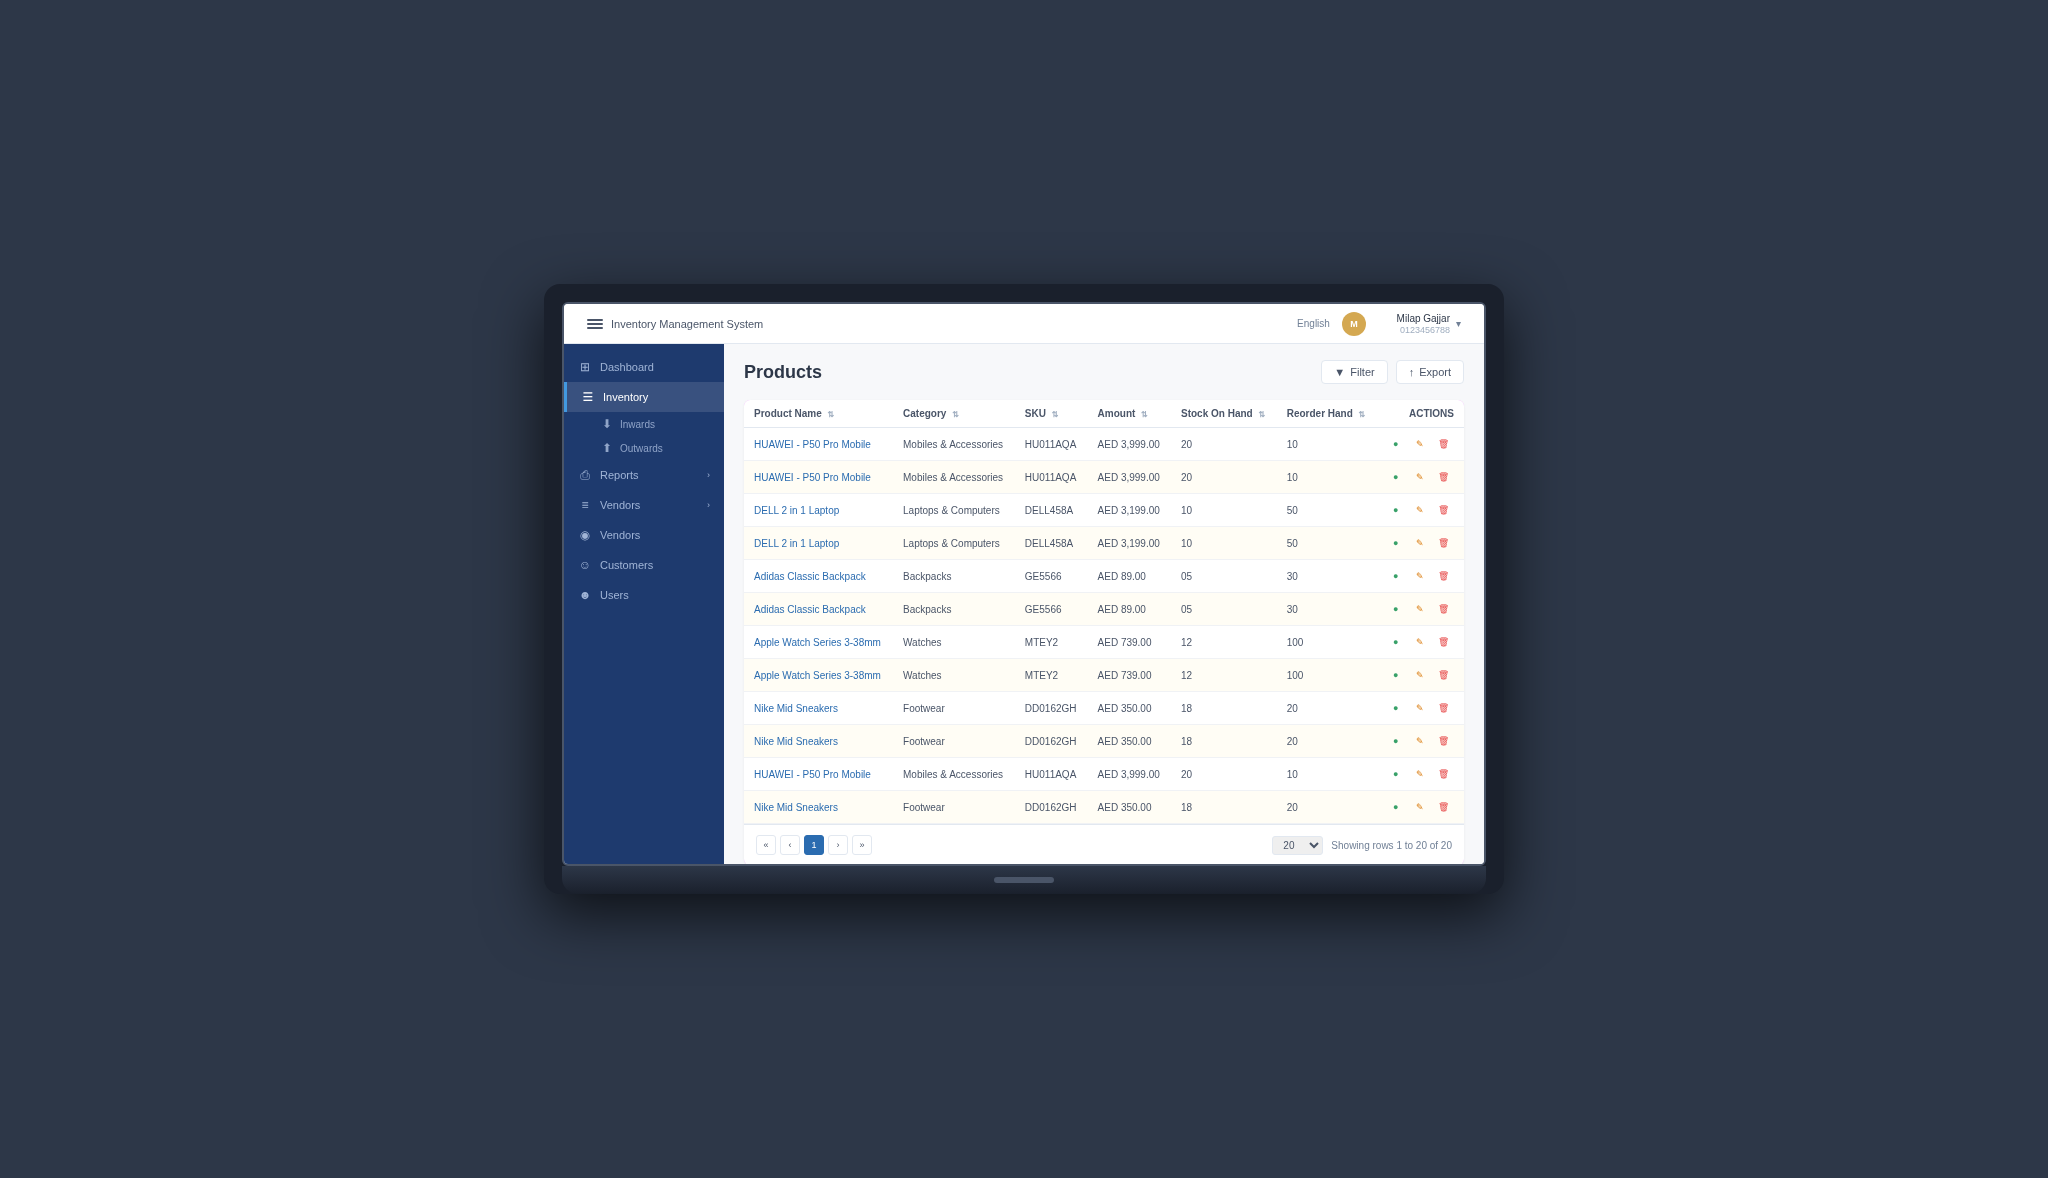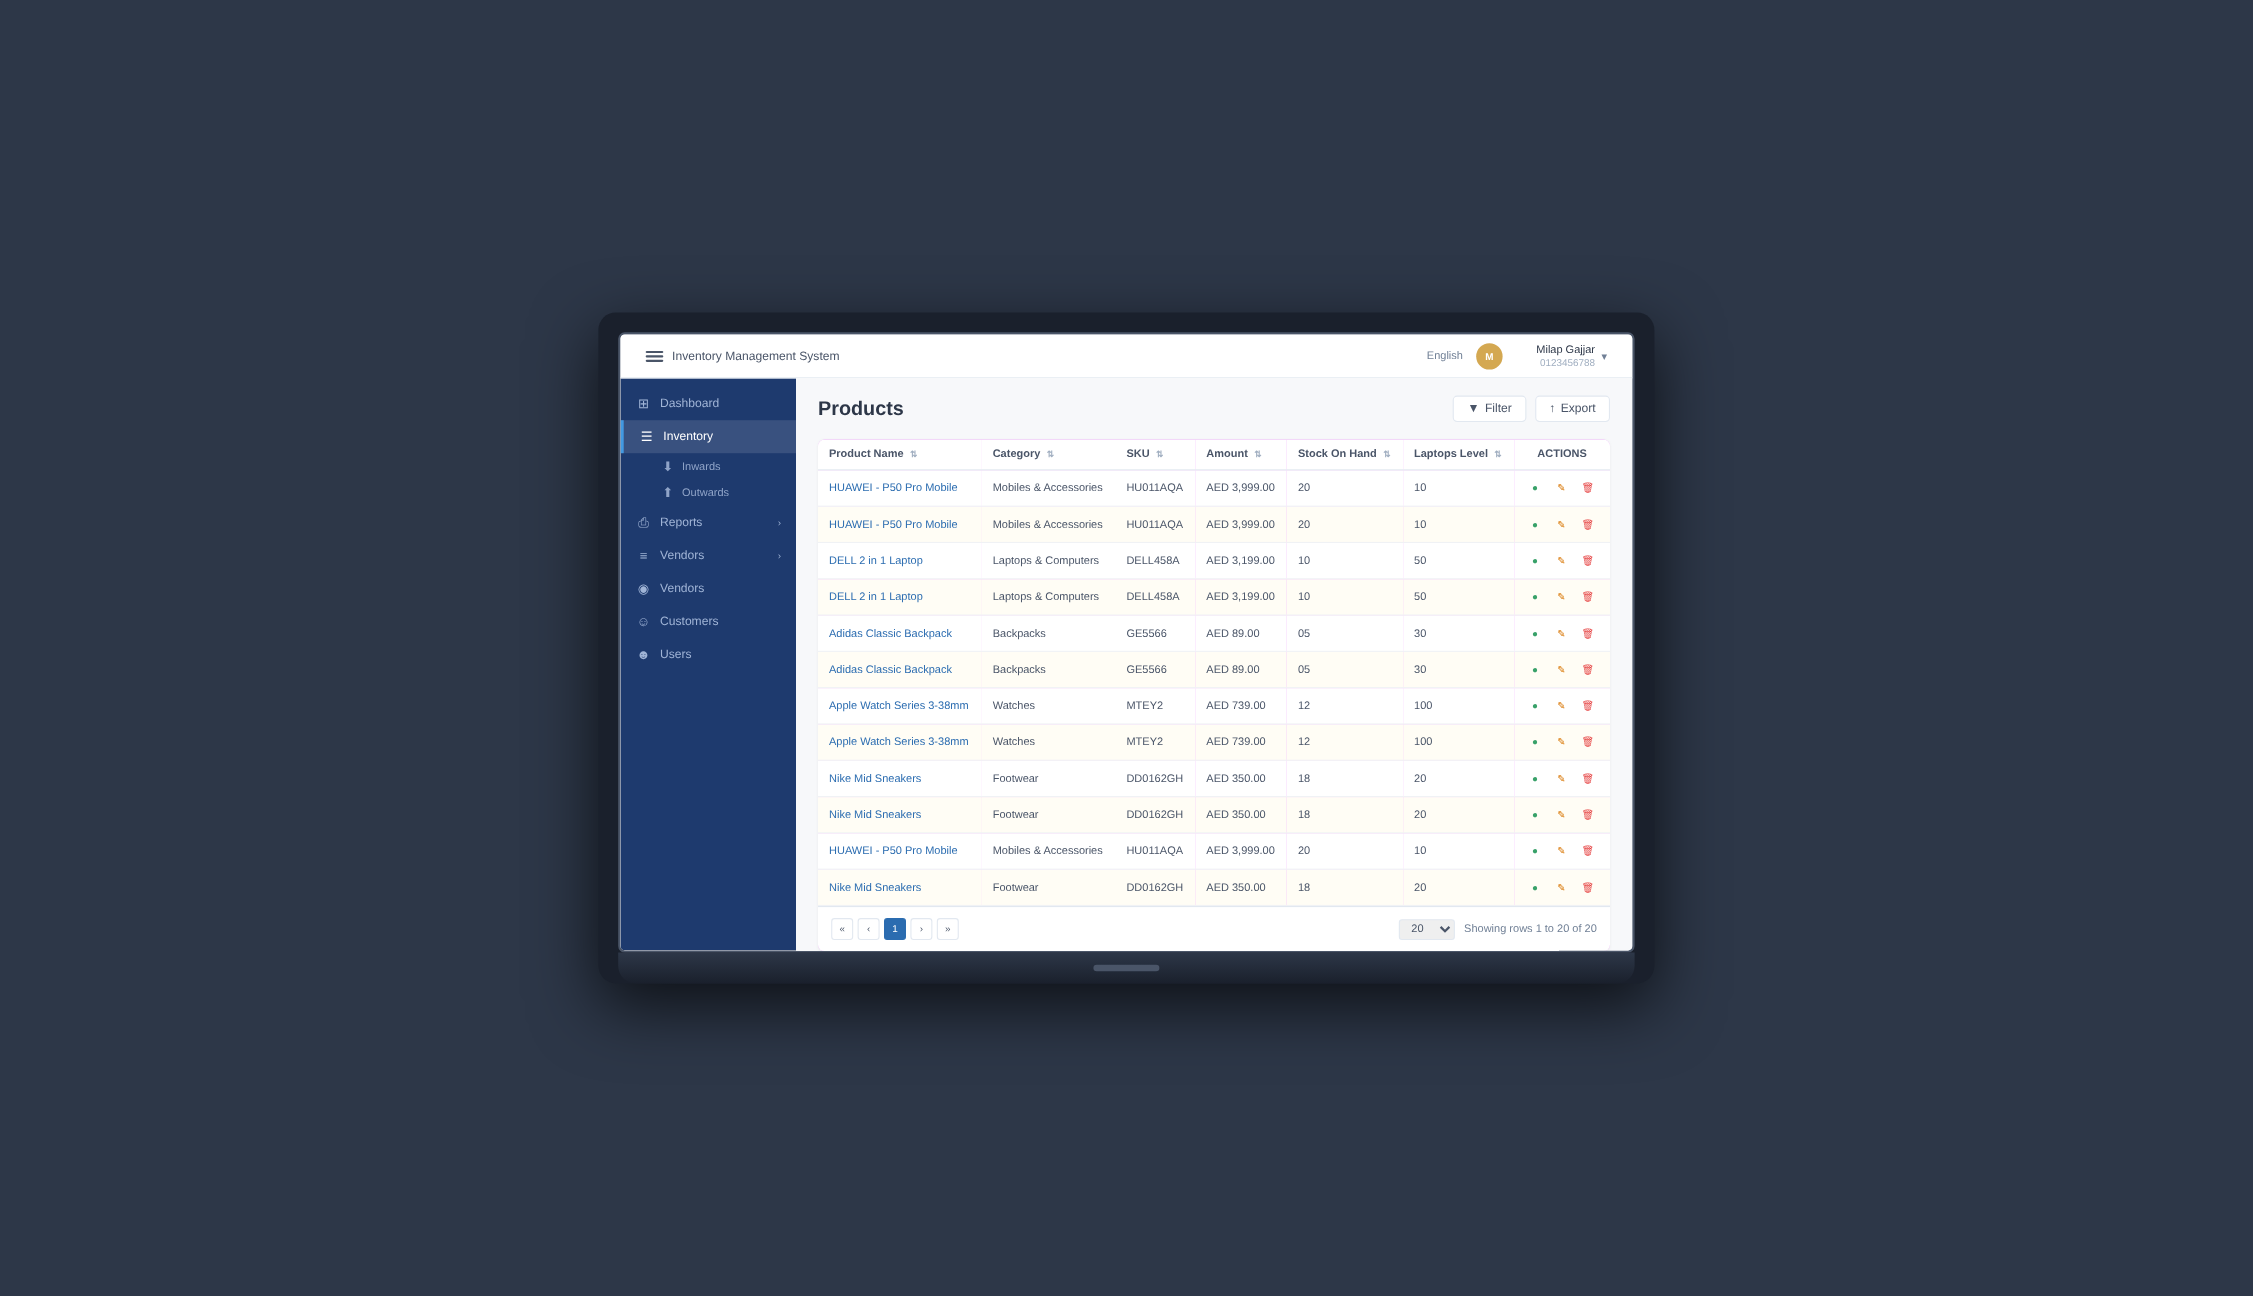--- a/index.html
+++ b/index.html
@@ -449,24 +449,24 @@
                   </th>
                   <th>
                     <span>Amount</span>
                     <span class="sort-icon">⇅</span>
                   </th>
                   <th>
                     <span>Stock On Hand</span>
                     <span class="sort-icon">⇅</span>
                   </th>
                   <th>
-                    <span>Laptops Level</span>
+                    <span>Reorder Hand</span>
                     <span class="sort-icon">⇅</span>
                   </th>
-                  <th style="text-align:center;">
+                  <th style="text-align:right;">
                     <span>ACTIONS</span>
                   </th>
                 </tr>
               </thead>
               <tbody id="table-body">
               <tr style="background: rgb(255, 255, 255);">
     <td class="product-name"><a href="#">HUAWEI - P50 Pro Mobile</a></td>
     <td>Mobiles &amp; Accessories</td>
     <td>HU011AQA</td>
     <td>AED 3,999.00</td>

